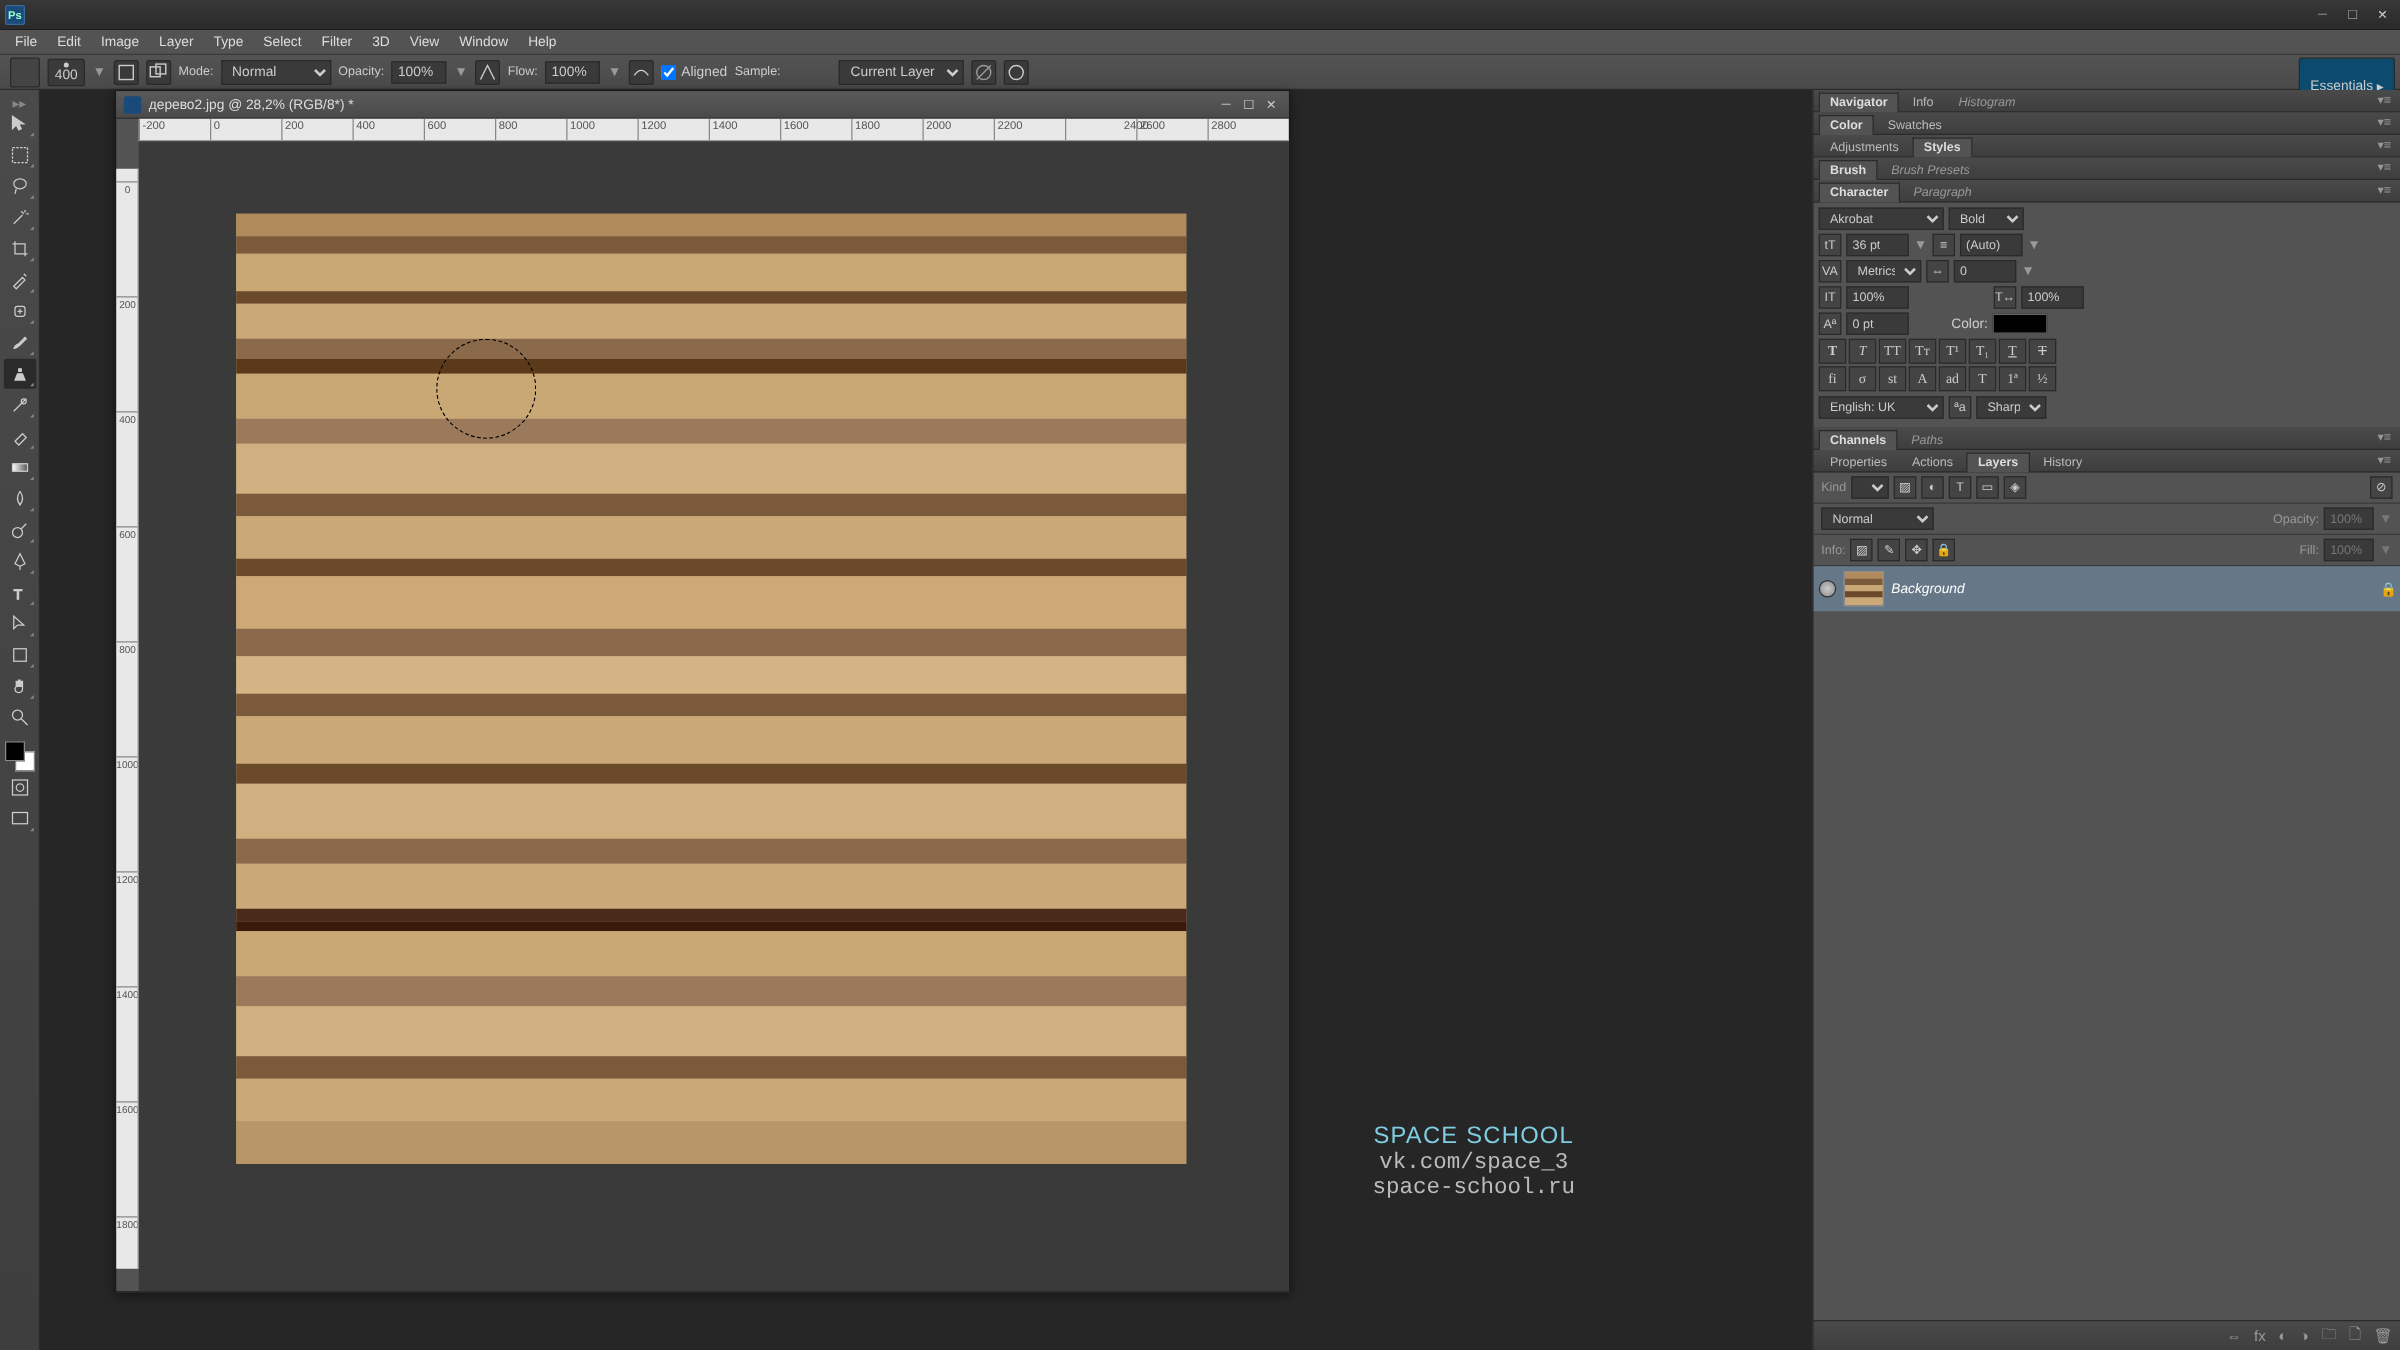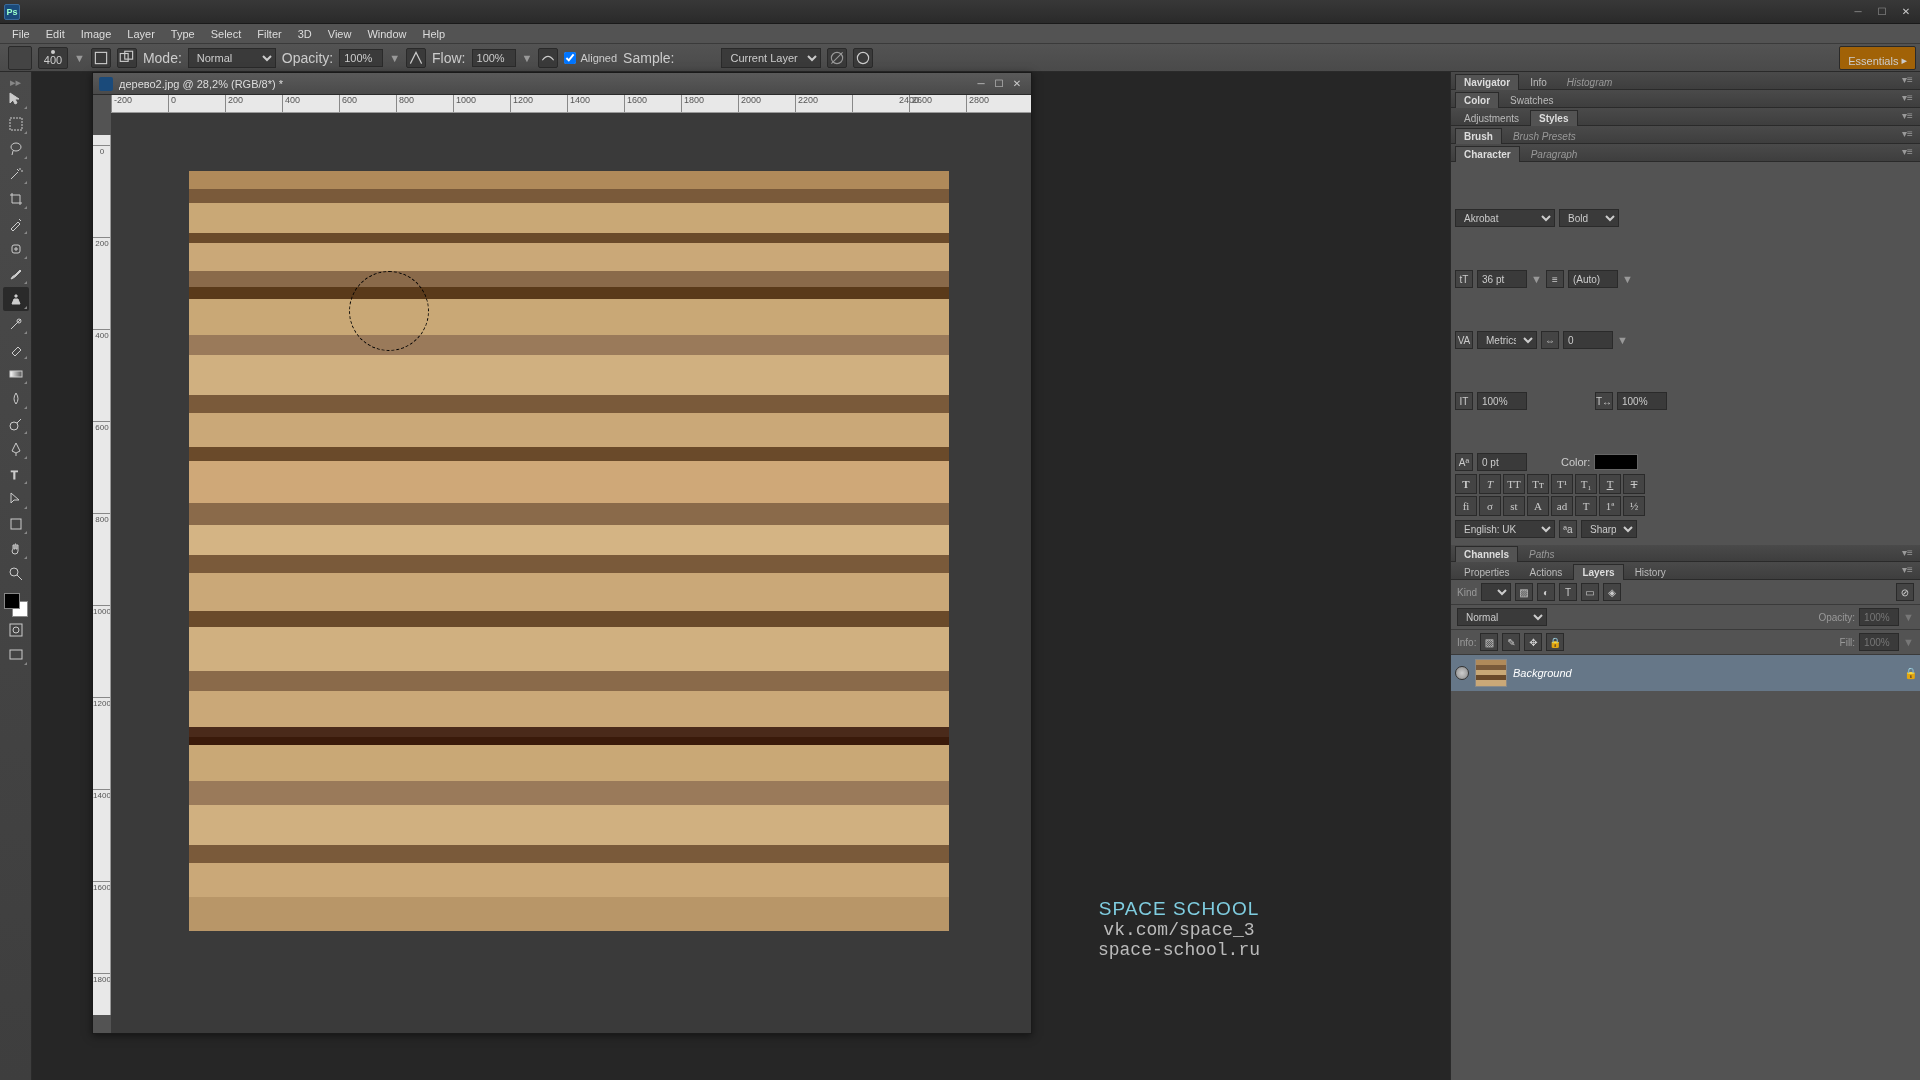--- a/index.html
+++ b/index.html
@@ -14,27 +14,27 @@
 
 
 .menu-bar { height: 20px; background: #535353; display: flex; align-items: center; padding-left: 4px; border-bottom:1px solid #3a3a3a; }
 .menu-item { padding: 2px 8px; color: #ddd; font-size: 11px; }
 
 
 .options-bar { height: 28px; background: linear-gradient(#535353,#4a4a4a); border-bottom: 1px solid #2a2a2a; display: flex; align-items: center; padding: 0 8px; gap: 6px; }
 .tool-preset-icon { width: 24px; height: 24px; background: #444; border:1px solid #2a2a2a; border-radius:2px; }
 .brush-sz { display:flex;flex-direction:column;align-items:center;font-size:9px;color:#ccc;border:1px solid #2a2a2a;padding:2px 4px;background:#3a3a3a;border-radius:2px;width:30px; }
 .brush-sz .dot{width:4px;height:4px;background:#ccc;border-radius:50%;}
-.opt-label { color:#ccc; font-size:14px; }
+.opt-label { color:#ccc; font-size:10px; }
 .opt-select { background:#3a3a3a;border:1px solid #2a2a2a;color:#ccc;padding:2px 4px;font-size:11px;height:20px; }
 .opt-input { background:#3a3a3a;border:1px solid #2a2a2a;color:#ccc;padding:2px 4px;font-size:11px;width:44px;height:18px;text-align:left; }
 .opt-btn { width:20px;height:20px;background:#3a3a3a;border:1px solid #2a2a2a;border-radius:2px;display:flex;align-items:center;justify-content:center; }
 .opt-chk { display:flex;align-items:center;gap:4px;color:#ccc;font-size:11px; }
 .opt-chk input{width:12px;height:12px;}
-.workspace-switch { position:absolute;right:4px;top:46px;height:24px;background:#a16207;border:1px solid #2a2a2a;padding:2px 8px;color:#ccc;font-size:11px;border-radius:2px;display:flex;align-items:flex-end; }
+.workspace-switch { position:absolute;right:4px;top:46px;height:24px;background:#0c4a6e;border:1px solid #2a2a2a;padding:16px 8px;color:#ccc;font-size:11px;border-radius:2px;display:flex;align-items:flex-start; }
 
 
 .main { position:absolute; top:72px; left:0; right:0; bottom:0; display:flex; background:#535353; }
 
 
 .tools { width:32px; background: linear-gradient(#4a4a4a,#3e3e3e); border-right:1px solid #2a2a2a; display:flex; flex-direction:column; align-items:center; padding-top:4px; gap:1px; }
 .tool { width:26px; height:24px; display:flex;align-items:center;justify-content:center; border-radius:2px; position:relative; }
 .tool.active { background:#2a2a2a; }
 .tool svg { width:16px;height:16px;fill:#ccc;stroke:#ccc; }
 .tool-tri { position:absolute;right:2px;bottom:2px;width:0;height:0;border-left:3px solid transparent;border-bottom:3px solid #888; }
@@ -66,21 +66,21 @@
 
 
 .panels { width:470px; background:#454545; border-left:1px solid #2a2a2a; display:flex;flex-direction:column; }
 .panel-tabset { background:linear-gradient(#4a4a4a,#3e3e3e);border-bottom:1px solid #2a2a2a;height:18px;display:flex;align-items:center;padding:0 4px;gap:2px;position:relative; }
 .panel-tab { padding:2px 8px;color:#bbb;font-size:10px;border:1px solid transparent;border-bottom:none;position:relative;top:1px; }
 .panel-tab.active { background:#535353;border-color:#2a2a2a;color:#ddd;font-weight:bold; }
 .panel-tab.dim { font-style:italic; color:#999; }
 .panel-menu { position:absolute;right:4px;top:2px;width:14px;height:12px;color:#999;font-size:10px; }
 .panel-body { background:#535353;padding:4px; }
 
-.char-row { display:flex;align-items:center;gap:4px;margin-bottom:3px;margin-top:43px; }
+.char-row { display:flex;align-items:center;gap:4px;margin-bottom:3px; }
 .char-select { background:#3a3a3a;border:1px solid #2a2a2a;color:#ccc;padding:1px 4px;font-size:10px;height:18px; }
 .char-input { background:#3a3a3a;border:1px solid #2a2a2a;color:#ccc;padding:1px 4px;font-size:10px;width:50px;height:18px; }
 .char-icn { width:18px;height:18px;display:flex;align-items:center;justify-content:center;background:#444;border:1px solid #2a2a2a;font-size:10px;color:#ccc; }
 .tt-btns { display:flex;gap:2px;margin-top:2px; }
 .tt-btn { width:22px;height:20px;border:1px solid #2a2a2a;display:flex;align-items:center;justify-content:center;background:#444;font-size:11px;font-family:'Times New Roman',serif; }
 .color-box { width:44px;height:16px;background:#000;border:1px solid #666; }
 
 .layers-body { background:#535353;min-height:530px; }
 .layer-ctrl { display:flex;align-items:center;gap:4px;padding:3px 6px;border-bottom:1px solid #3a3a3a; }
 .layer-ctrl .lbl { color:#999;font-size:10px; }

